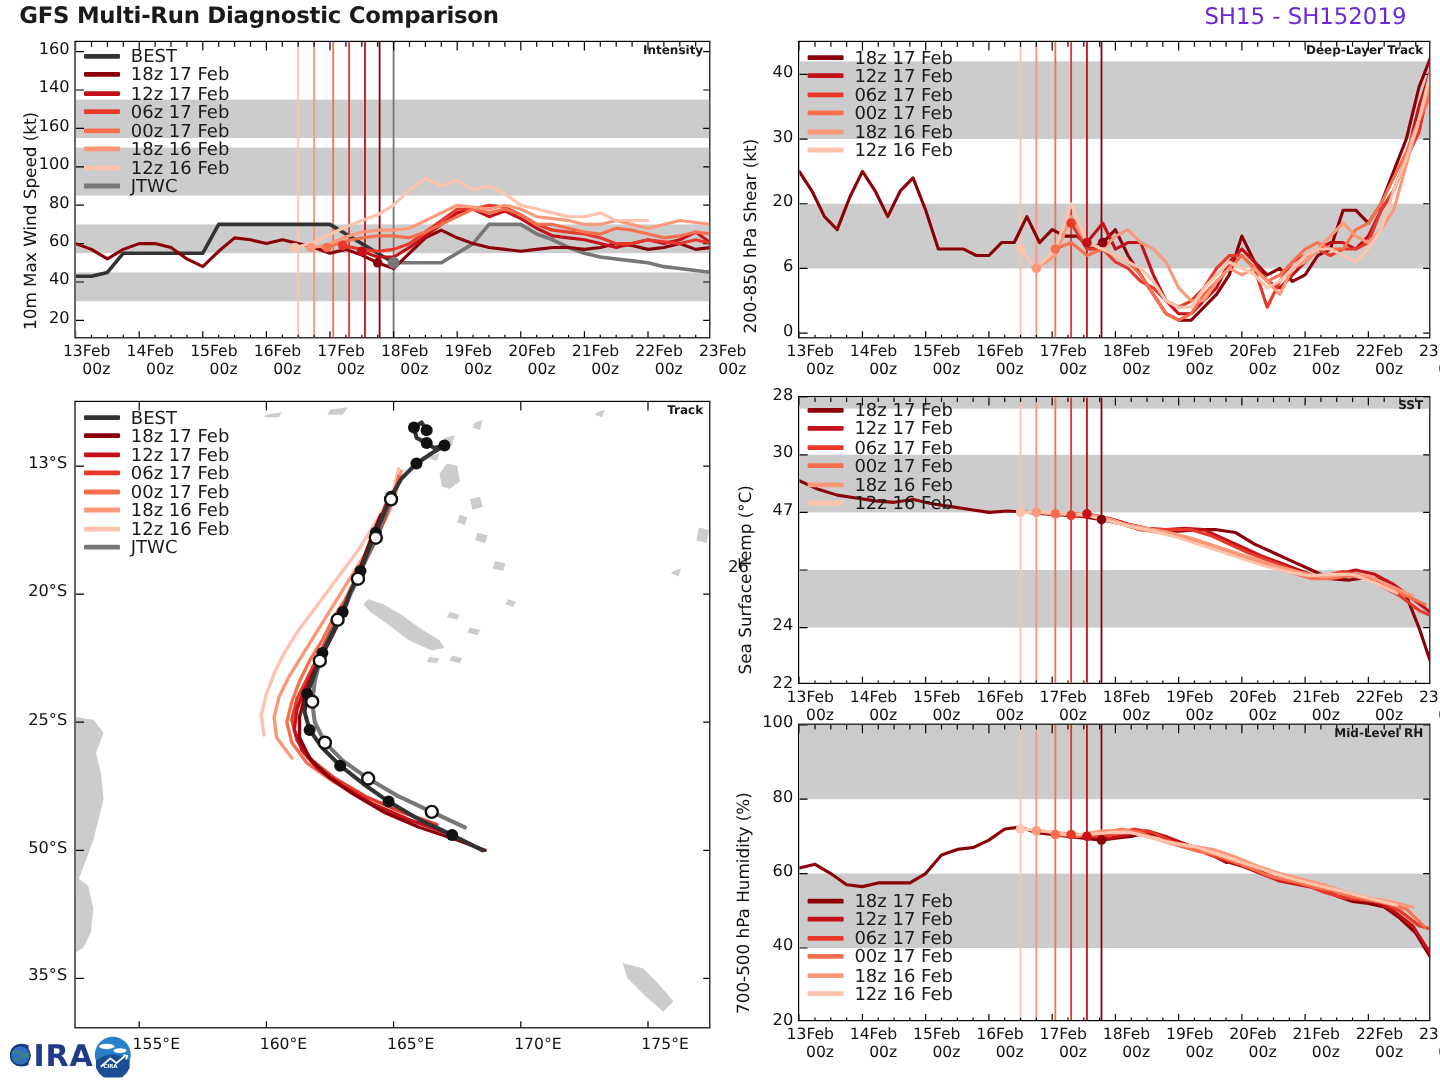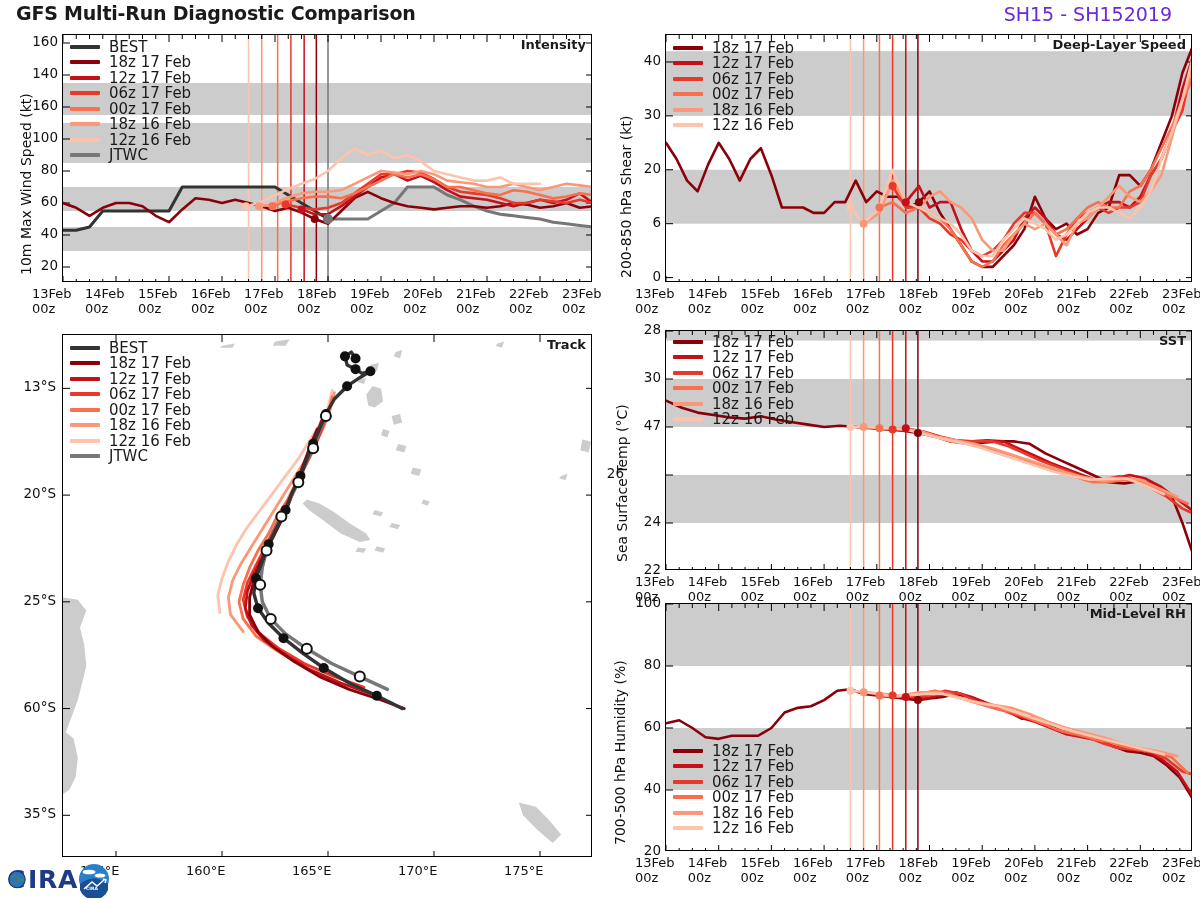--- a/index.html
+++ b/index.html
@@ -3,24 +3,24 @@
 <meta charset="utf-8">
 <style>
   html,body{margin:0;padding:0;background:#fff;}
   body{width:1200px;height:900px;font-family:"DejaVu Sans",sans-serif;position:relative;overflow:hidden;}
   .root{position:absolute;inset:0;}
   .hdr-left{position:absolute;left:16px;top:2px;font-size:19px;font-weight:bold;color:#1a1a1a;letter-spacing:-0.2px;}
   .hdr-right{position:absolute;right:28px;top:3px;font-size:19px;font-weight:normal;color:#6d28d9;}
   .panel{position:absolute;}
   .frame{position:absolute;inset:0;border:1.4px solid #000;box-sizing:border-box;background:#fff;overflow:hidden;}
   .plotsvg{position:absolute;left:0;top:0;}
-  .ptitle{position:absolute;right:6px;top:3px;font-size:13px;font-weight:bold;color:#1a1a1a;z-index:6;white-space:nowrap;}
+  .ptitle{position:absolute;right:6px;top:3px;font-size:10px;font-weight:bold;color:#1a1a1a;z-index:6;white-space:nowrap;}
   .ylab{position:absolute;font-size:14px;color:#111;transform-origin:0 0;white-space:nowrap;}
   .ytick{position:absolute;font-size:13.5px;color:#111;text-align:right;white-space:nowrap;}
-  .xtick{position:absolute;font-size:13px;color:#111;text-align:left;white-space:nowrap;line-height:1.18;}
+  .xtick{position:absolute;font-size:13px;color:#111;text-align:right;white-space:nowrap;line-height:1.18;}
   .legend{position:absolute;z-index:7;}
   .lgrow{display:flex;align-items:center;height:15.5px;}
   .lgline{width:30px;height:4.2px;border-radius:1px;margin-right:9px;flex:0 0 auto;}
   .lgtxt{font-size:15px;color:#1a1a1a;white-space:nowrap;}
   .logo{position:absolute;left:6px;top:862px;width:104px;height:36px;}
 </style>
 </head>
 <body>
 
 <div class="root">
@@ -328,21 +328,21 @@
           <path d="M 197.63 188.70 L 213.43 177.91 L 226.61 145.57 L 239.78 167.13 L 252.96 172.52 L 263.50 161.74 L 274.04 156.35 L 284.58 167.13 L 295.12 172.52 L 305.66 183.30 L 316.20 204.87 L 326.74 215.65 L 337.28 215.65 L 347.82 199.48 L 358.36 188.70 L 368.90 194.09 L 379.44 188.70 L 389.98 199.48 L 400.52 210.26 L 411.06 188.70 L 421.60 183.30 L 432.14 172.52 L 442.68 161.74 L 453.22 150.96 L 463.76 161.74 L 474.30 167.13 L 484.84 156.35 L 495.38 140.17 L 505.92 102.43 L 516.46 64.70 L 527.00 32.35" fill="none" stroke="#FB9877" stroke-width="2.6" stroke-linejoin="round" stroke-linecap="round"></path>
           <path d="M 184.45 172.52 L 197.63 188.70 L 213.43 172.52 L 226.61 134.78 L 239.78 167.13 L 252.96 172.52 L 263.50 177.91 L 274.04 183.30 L 284.58 188.70 L 295.12 199.48 L 305.66 215.65 L 316.20 221.04 L 326.74 221.04 L 337.28 204.87 L 347.82 194.09 L 358.36 183.30 L 368.90 188.70 L 379.44 194.09 L 389.98 204.87 L 400.52 199.48 L 411.06 188.70 L 421.60 177.91 L 432.14 172.52 L 442.68 172.52 L 453.22 177.91 L 463.76 183.30 L 474.30 172.52 L 484.84 156.35 L 495.38 124.00 L 505.92 97.04 L 516.46 64.70 L 527.00 21.57" fill="none" stroke="#FDC3AC" stroke-width="2.6" stroke-linejoin="round" stroke-linecap="round"></path>
           <circle cx="252.95999999999998" cy="167.1304347826087" r="4" fill="#8B0008"></circle>
           <circle cx="239.78499999999997" cy="167.1304347826087" r="4" fill="#C41019"></circle>
           <circle cx="226.60999999999999" cy="150.95652173913044" r="4" fill="#E8382A"></circle>
           <circle cx="213.43499999999997" cy="172.52173913043478" r="4" fill="#F9704F"></circle>
           <circle cx="197.625" cy="188.69565217391303" r="4" fill="#FB9877"></circle>
           <circle cx="184.45" cy="172.52173913043478" r="4" fill="#FDC3AC"></circle>
         </svg>
       </div>
-    <div class="ptitle">Deep-Layer Speed</div>
+    <div class="ptitle">Deep-Layer Track</div>
     <div class="legend" id="lg-shear" style="left:8px;top:6px;">
         <div class="lgrow">
           <div class="lgline" style="background: rgb(139, 0, 8);"></div>
           <div class="lgtxt">18z 17 Feb</div>
         </div>
         <div class="lgrow">
           <div class="lgline" style="background: rgb(196, 16, 25);"></div>
           <div class="lgtxt">12z 17 Feb</div>
         </div>
         <div class="lgrow">
@@ -835,21 +835,21 @@
         <div class="lgrow">
           <div class="lgline" style="background: rgb(119, 119, 119);"></div>
           <div class="lgtxt">JTWC</div>
         </div>
       </div>
   </div>
   <div id="yt-track">
       <div class="ytick" style="left: 8px; width: 48px; top: 378.367px;">13°S</div>
       <div class="ytick" style="left: 8px; width: 48px; top: 485.102px;">20°S</div>
       <div class="ytick" style="left: 8px; width: 48px; top: 591.837px;">25°S</div>
-      <div class="ytick" style="left: 8px; width: 48px; top: 698.571px;">60°S</div>
+      <div class="ytick" style="left: 8px; width: 48px; top: 698.571px;">50°S</div>
       <div class="ytick" style="left: 8px; width: 48px; top: 805.306px;">35°S</div>
     </div>
   <div id="xt-track">
       <div class="xtick" style="left: 80px; width: 70px; top: 863px;">155°E</div>
       <div class="xtick" style="left: 186px; width: 70px; top: 863px;">160°E</div>
       <div class="xtick" style="left: 292px; width: 70px; top: 863px;">165°E</div>
       <div class="xtick" style="left: 398px; width: 70px; top: 863px;">170°E</div>
       <div class="xtick" style="left: 504px; width: 70px; top: 863px;">175°E</div>
     </div>
 

